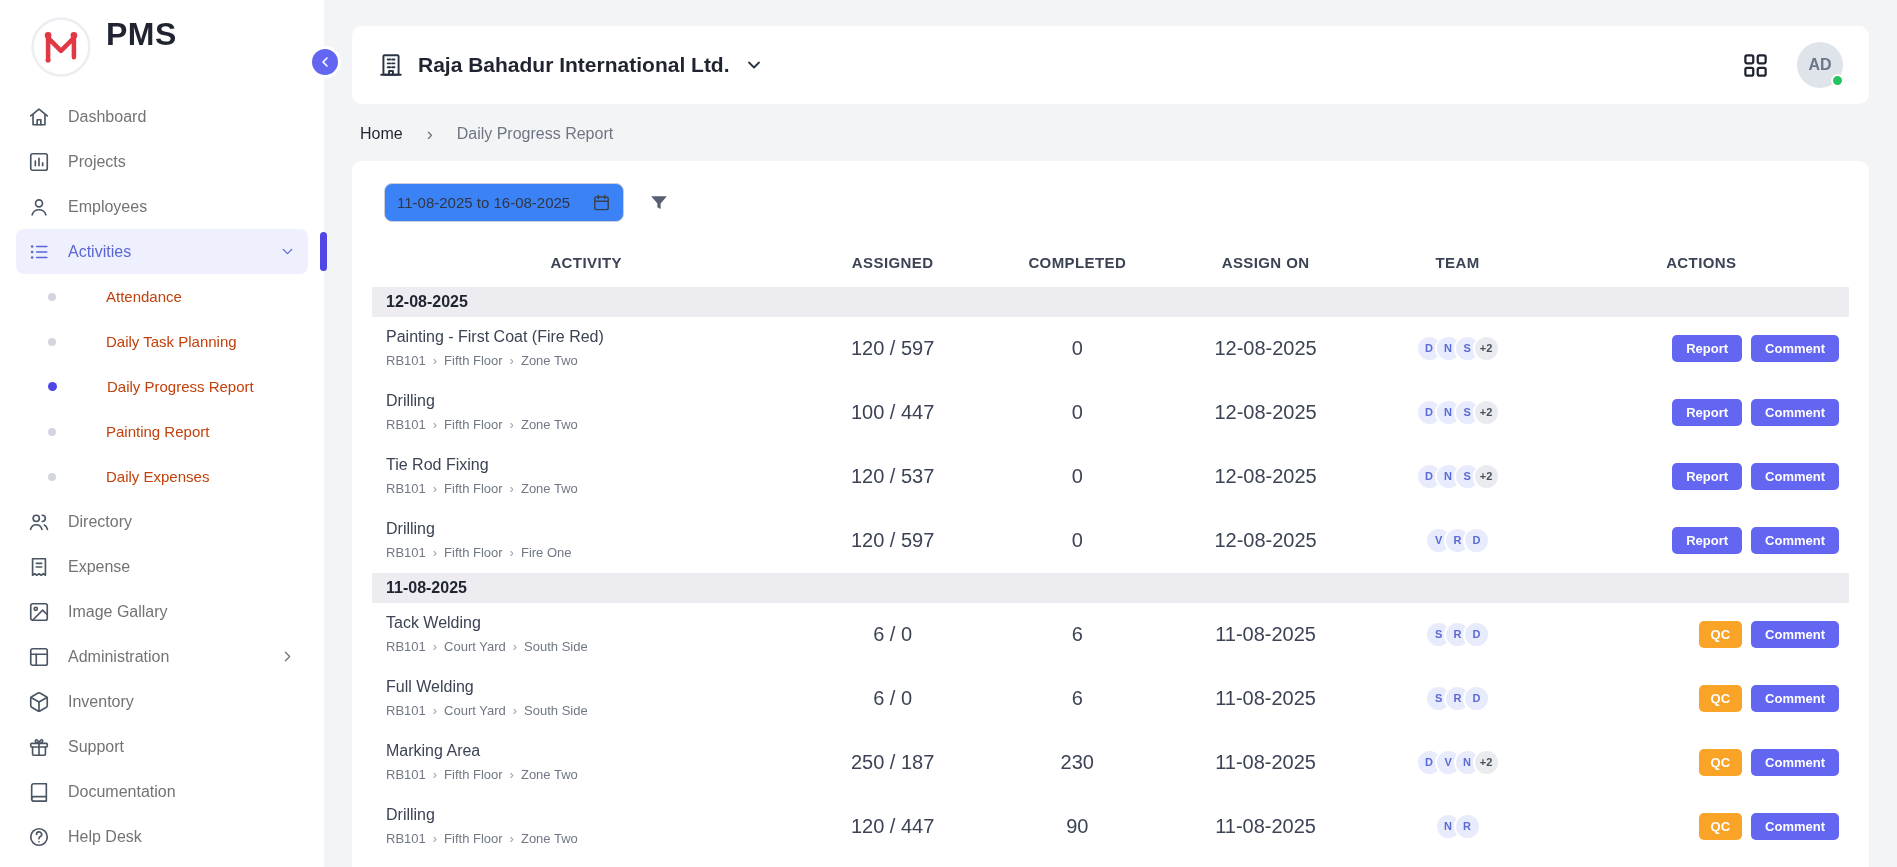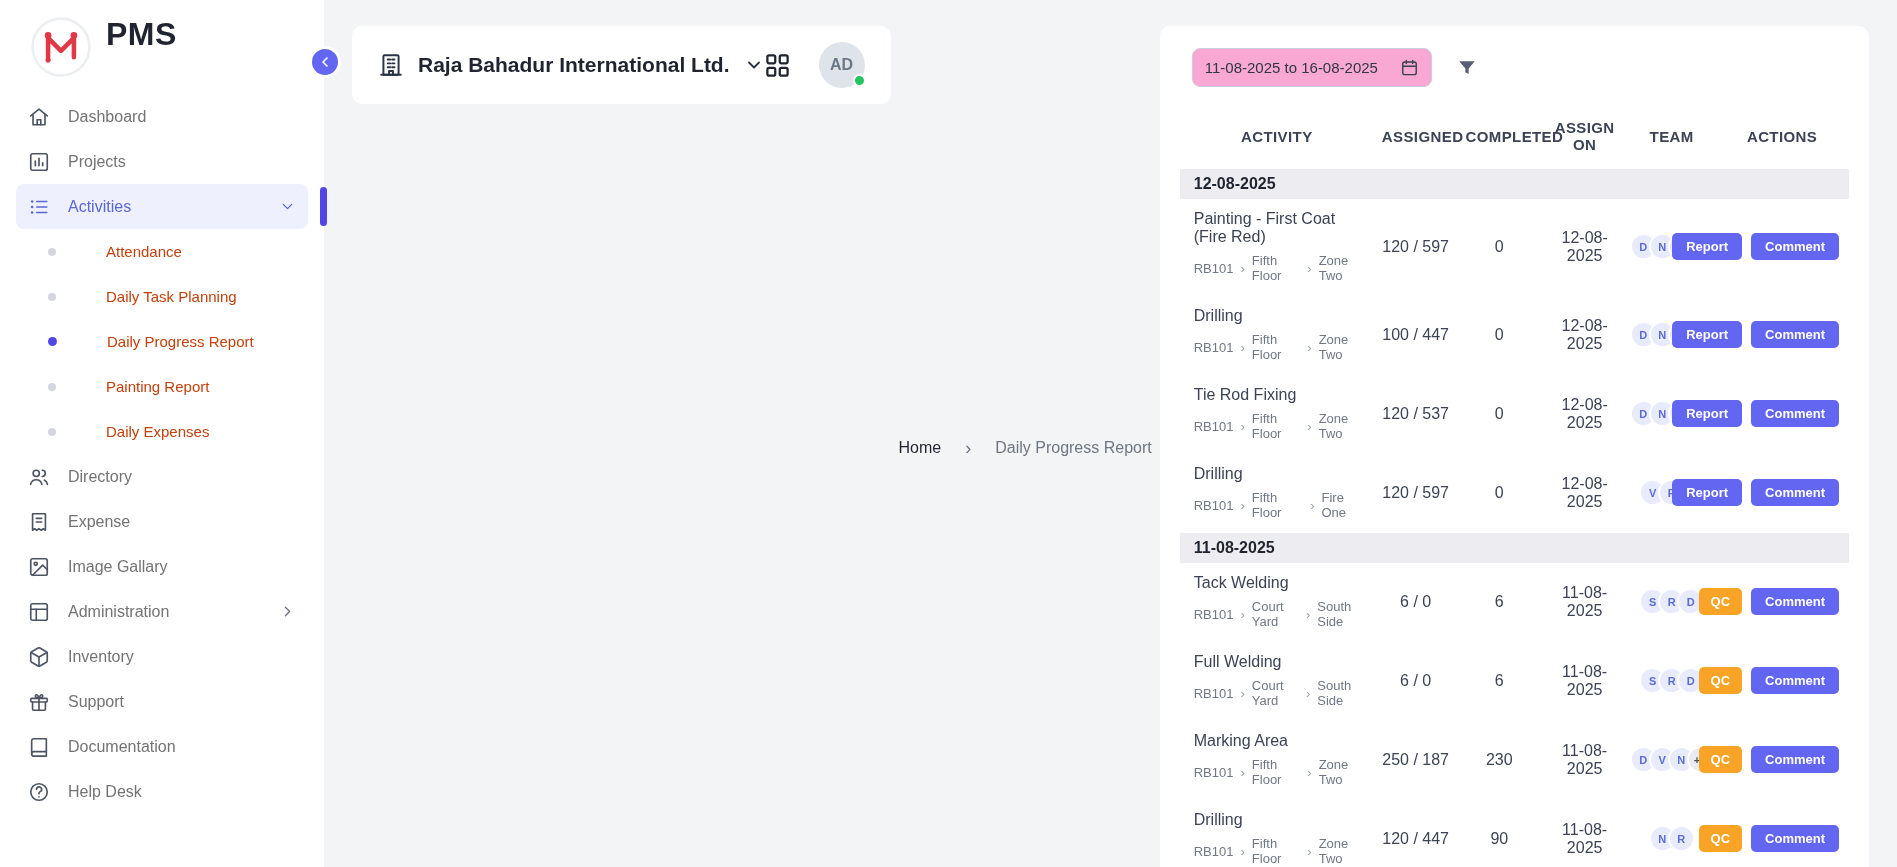--- a/index.html
+++ b/index.html
@@ -31,21 +31,21 @@
   .nav-item.active{background:var(--active-bg);color:#5b66d6}
   .nav-item.active .nav-icon,.nav-item.active .nav-chevron{color:#5b66d6}
   .nav-item.active::after{content:"";position:absolute;right:-19px;top:3px;bottom:3px;width:7px;
      border-radius:4px;background:var(--accent-dark)}
   .sub-item{display:flex;align-items:center;height:45px;padding-left:32px;cursor:pointer}
   .sub-dot{width:8px;height:8px;border-radius:50%;background:#d3d6de;margin-right:50px;flex:none}
   .sub-dot.active{background:var(--accent-dark);width:9px;height:9px}
   .sub-label{font-size:15px;color:#c2410c}
 
   
-  .main{flex:1;min-width:0;padding:26px 28px 0;display:flex;}
+  .main{flex:1;min-width:0;padding:26px 28px 0;display:flex;flex-direction:column}
   .topbar{background:#fff;border-radius:10px;height:78px;display:flex;align-items:center;
      justify-content:space-between;padding:0 26px;flex:none}
   .company{display:flex;align-items:center;gap:14px;cursor:pointer}
   .company-icon{display:flex;color:#2b3445}
   .company-icon svg{width:26px;height:26px}
   .company-name{font-size:21px;font-weight:700;color:#1f2430}
   .company-chevron{display:flex;color:#2b3445}
   .company-chevron svg{width:20px;height:20px}
   .topbar-right{display:flex;align-items:center;gap:28px}
   .grid-btn{display:flex;color:#1f2430;cursor:pointer}
@@ -57,35 +57,35 @@
      background:var(--online-green);border:2px solid #fff}
 
   .breadcrumb{display:flex;align-items:center;gap:24px;padding:21px 8px 18px;font-size:16px;flex:none}
   .bc-home{color:#1f2430;cursor:pointer}
   .bc-sep{color:#6b7280;font-size:18px;line-height:1}
   .bc-current{color:#6f7683}
 
   .content-card{background:#fff;border-radius:10px 10px 0 0;padding:22px 20px 0;flex:1;overflow:hidden}
   .filters{display:flex;align-items:center;gap:24px;padding:0 12px}
   .date-range{width:240px;border:1px solid #c9ced8;border-radius:8px;display:flex;align-items:center;
-     justify-content:space-between;padding:9px 12px;font-size:15px;color:#2f3644;cursor:pointer;background:#f9a8d4}
+     justify-content:space-between;padding:9px 12px;font-size:15px;color:#2f3644;cursor:pointer;background:#3b82f6}
   .cal{display:flex;color:#374151}
   .cal svg{width:19px;height:19px}
   .funnel{display:flex;color:#566072;cursor:pointer}
   .funnel svg{width:22px;height:22px}
 
   table{width:100%;border-collapse:collapse;margin-top:18px;table-layout:fixed}
   th{font-size:15px;font-weight:700;color:#3b4354;padding:14px 8px 16px;text-align:center;letter-spacing:.4px}
   .group-row td{background:var(--group-band);font-weight:700;font-size:16px;color:#1f2430;padding:6px 14px}
   .data-row td{padding:11px 8px 13px;vertical-align:middle}
   .cell-activity{padding-left:14px !important}
   .act-title{font-size:16px;color:#3b4354;margin-bottom:7px}
   .act-path{display:flex;align-items:center;gap:7px;font-size:13px;color:#707885}
   .path-sep{color:#9aa1ad;font-size:13px}
-  .cell-num{text-align:center;font-size:16px;color:#3b4354}
+  .cell-num{text-align:center;font-size:20px;color:#3b4354}
   .team-stack{display:flex;justify-content:center}
   .chip{width:27px;height:27px;border-radius:50%;background:var(--team-chip-bg);color:var(--team-chip-text);
      font-size:11px;font-weight:700;display:flex;align-items:center;justify-content:center;
      border:2px solid #fff;margin-left:-8px;flex:none}
   .chip:first-child{margin-left:0}
   .chip.more{background:#e9ebef;color:#49505c;cursor:pointer}
   .actions-wrap{display:flex;justify-content:flex-end;gap:9px;padding-right:2px}
   .btn{border:none;border-radius:5px;color:#fff;font-size:13px;font-weight:600;padding:7px 14px;
      cursor:pointer;font-family:inherit;line-height:1}
   .btn.report,.btn.comment{background:var(--accent)}
@@ -126,20 +126,29 @@
           <span class="nav-label">Dashboard</span>
         </div>
         <div class="nav-item">
           <span class="nav-icon">
             <svg viewBox="0 0 24 24" fill="none" stroke="currentColor" stroke-width="1.8" stroke-linecap="round" stroke-linejoin="round">
               <rect x="3" y="3" width="18" height="18" rx="2"></rect>
               <path d="M8 16v-5M12 16V8M16 16v-3"></path>
             </svg>
           </span>
           <span class="nav-label">Projects</span>
+        </div>
+        <div class="nav-item">
+          <span class="nav-icon">
+            <svg viewBox="0 0 24 24" fill="none" stroke="currentColor" stroke-width="1.8" stroke-linecap="round" stroke-linejoin="round">
+              <circle cx="12" cy="8" r="3.8"></circle>
+              <path d="M4.5 20.5c1.2-3.8 4.3-5.5 7.5-5.5s6.3 1.7 7.5 5.5"></path>
+            </svg>
+          </span>
+          <span class="nav-label">Employees</span>
         </div>
         <div class="nav-item active">
           <span class="nav-icon">
             <svg viewBox="0 0 24 24" fill="none" stroke="currentColor" stroke-width="1.8" stroke-linecap="round" stroke-linejoin="round">
               <path d="M9.5 6h11M9.5 12h11M9.5 18h11"></path>
               <circle cx="4.5" cy="6" r="1.4" fill="currentColor" stroke="none"></circle>
               <circle cx="4.5" cy="12" r="1.4" fill="currentColor" stroke="none"></circle>
               <circle cx="4.5" cy="18" r="1.4" fill="currentColor" stroke="none"></circle>
             </svg>
           </span>

